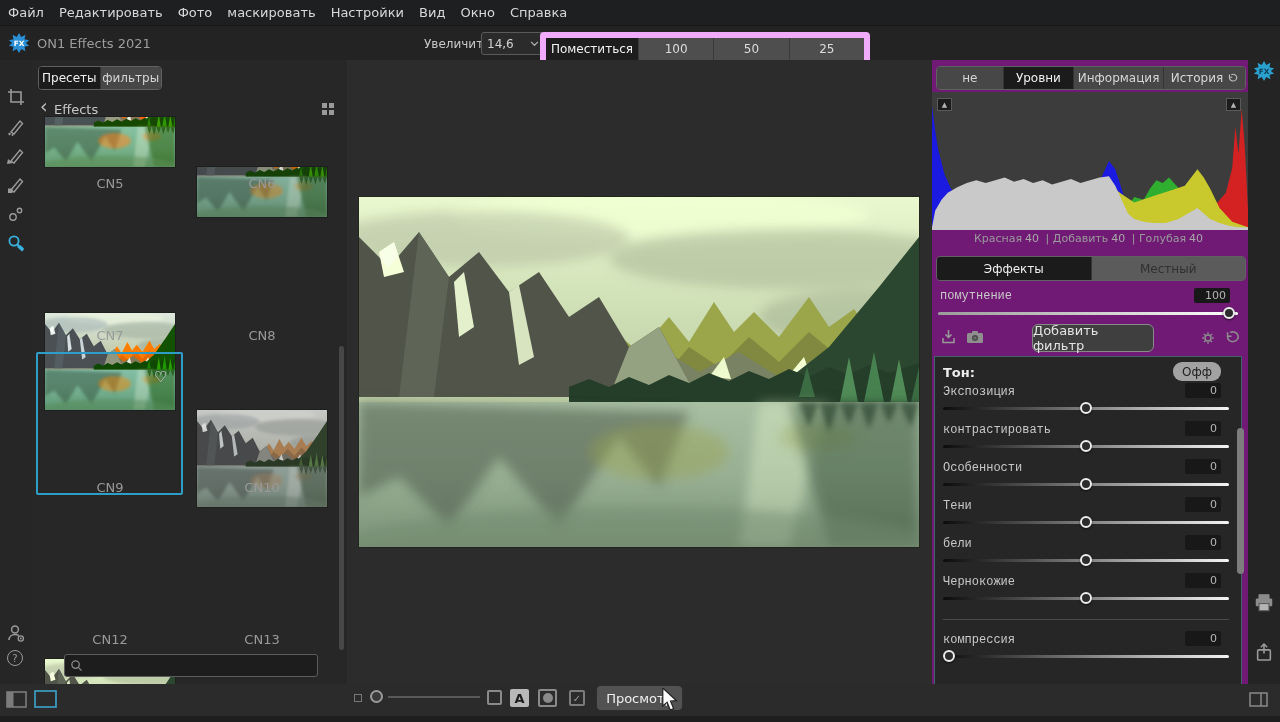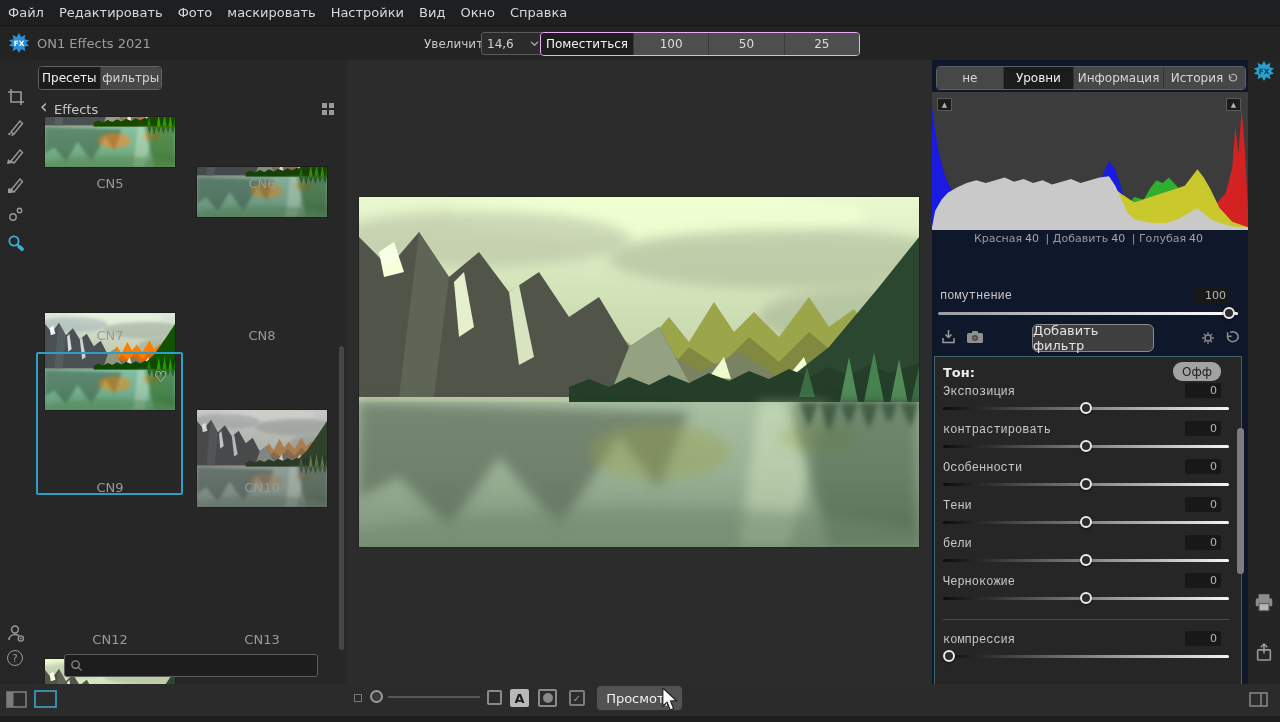--- a/index.html
+++ b/index.html
@@ -10,29 +10,29 @@
   svg{display:block;}
   
   #menubar{left:0;top:0;width:1280px;height:26px;background:#1d1f21;display:flex;align-items:center;
            gap:15px;padding-left:8px;box-sizing:border-box;font-size:13px;color:#d8d8d8;border-bottom:1px solid #161616;}
   #menubar span{cursor:default;}
   #topbar{left:0;top:26px;width:1280px;height:34px;background:#232323;}
   .apptitle{font-size:13px;color:#9d9d9d;}
   .zoomlabel{font-size:12px;color:#c9c9c9;}
   .zoombox{background:#2b2b2b;border:1px solid #5a5a5a;border-radius:3px;height:21px;display:flex;align-items:center;
            justify-content:space-between;padding:0 5px;font-size:12px;color:#d2d2d2;}
-  .seg{display:flex;height:22px;border:1px solid #f0abfc;border-radius:4px;overflow:hidden;font-size:12px;}
+  .seg{display:flex;height:22px;border:6px solid #f0abfc;border-radius:4px;overflow:hidden;font-size:12px;}
   .seg>div{display:flex;align-items:center;justify-content:center;background:#4e4e4e;color:#dcdcdc;border-left:1px solid #3a3a3a;}
   .seg>div:first-child{border-left:none;}
   .seg>div.on{background:#1d1d1d;color:#f2f2f2;}
   
   #toolcol{left:0;top:60px;width:32px;height:624px;background:#262626;}
   #leftpanel{left:32px;top:60px;width:315px;height:624px;background:#272727;overflow:hidden;}
   #canvas{left:347px;top:60px;width:585px;height:624px;background:#2c2c2c;}
-  #rightpanel{left:932px;top:60px;width:316px;height:624px;background:#0f172a;overflow:hidden;}
+  #rightpanel{left:932px;top:60px;width:316px;height:624px;background:#701a75;overflow:hidden;}
   #rightstrip{left:1248px;top:60px;width:32px;height:624px;background:#242424;}
   #bottombar{left:0;top:684px;width:1280px;height:38px;background:#2b2b2b;}
   #bottomedge{left:0;top:716px;width:1280px;height:6px;background:#1e1e1e;}
   
   .tabgroup{display:flex;height:22px;border:1px solid #616161;border-radius:4px;overflow:hidden;font-size:12px;}
   .tabgroup>div{flex:1;display:flex;align-items:center;justify-content:center;gap:4px;background:#474747;color:#d6d6d6;border-left:1px solid #343434;}
   .tabgroup>div:first-child{border-left:none;}
   .tabgroup>div.on{background:#1b1b1b;color:#f0f0f0;}
   .tabgroup>div.lightoff{background:#5b5b5b;color:#303030;}
   
@@ -477,20 +477,24 @@
   </div>
 
   <div class="abs readout" style="left:0;top:172px;width:316px">
     <span>Красная</span><b>40</b>
     <span>|</span>
     <span>Добавить</span><b>40</b>
     <span>|</span>
     <span>Голубая</span><b>40</b>
   </div>
 
+  <div class="abs tabgroup" style="left:4px;top:196px;width:308px;height:23px">
+    <div class="on">Эффекты</div>
+    <div class="lightoff">Местный</div>
+  </div>
 
   <span class="abs efflabel" style="left:8px;top:229px">помутнение</span>
   <div class="abs valbox" style="left:262px;top:228px">100</div>
   <div class="abs track lt" style="left:6px;top:252px;width:300px">
     <div class="knob" style="left: calc(97% - 6px);"></div>
   </div>
 
   <div class="abs" style="left:8px;top:268px">
     <svg width="17" height="17" viewBox="0 0 17 17">
         <path d="M3 10v4.5h11V10" fill="none" stroke="#9a9a9a" stroke-width="1.5"></path>

